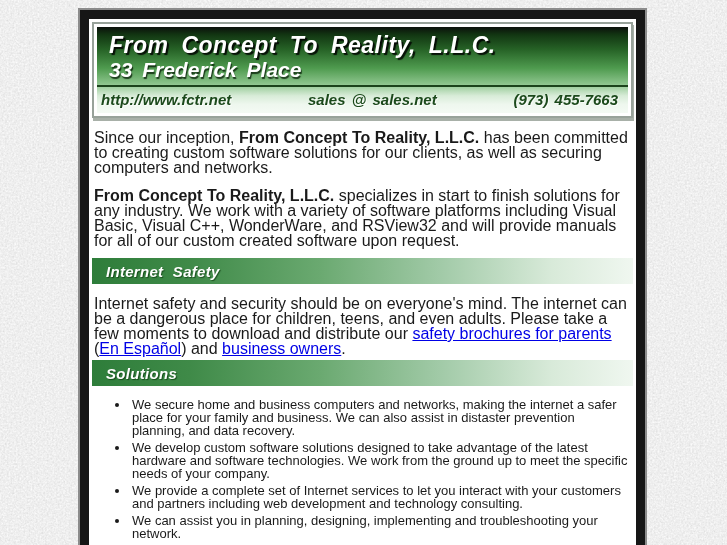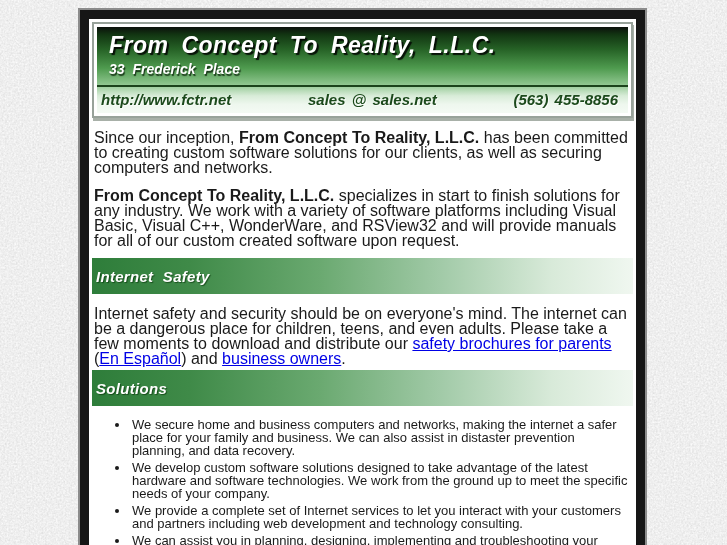--- a/index.html
+++ b/index.html
@@ -34,21 +34,21 @@
       #8cc48c 66%, #d8ecd8 80%, #eef7ee 90%, #f4faf4 100%);
     padding-top:6px;
   }
   .company {
     font-style:italic; font-weight:bold; font-size:23px; line-height:24px;
     color:#ffffff; padding-left:12px; word-spacing:6px; letter-spacing:0.5px;
     text-shadow:2px 2px 1px rgba(0,0,0,0.85);
     white-space:nowrap;
   }
   .addr {
-    font-style:italic; font-weight:bold; font-size:14px; line-height:19px;
+    font-style:italic; font-weight:bold; font-size:21px; line-height:19px;
     color:#ffffff; padding-left:12px; word-spacing:4px;
     text-shadow:1px 2px 1px rgba(0,20,0,0.75);
     white-space:nowrap;
   }
   .addr1 { margin-top:3px; }
   .addr2 { margin-top:2px; }
   .contact {
     margin-top:6px;
     border-top:2px solid #1c431c;
     padding:4px 10px 5px 4px;
@@ -62,26 +62,26 @@
   .body-text {
     font-size:16px; line-height:15px; color:#1a1a1a;
     margin:12px 2px 0 2px;
   }
   .p2 { margin-top:13px; }
   .is-text { }
   a.link { color:#0000e6; text-decoration:underline; cursor:pointer; }
 
   
   .bar {
-    margin-top:10px; height:36px;
+    margin-top:10px; height:26px;
     background:linear-gradient(90deg,
       #2e7d3a 0%, #3f8a48 18%, #6aa970 42%, #a3cba9 65%,
       #d8ead9 85%, #f0f7f0 100%);
     display:flex; align-items:center;
-    padding-left:4px;
+    padding-left:14px;
   }
   .bar-solutions { margin-top:4px; }
   .bar-experience { margin-top:16px; }
   .bar-title {
     font-style:italic; font-weight:bold; font-size:15px;
     color:#ffffff; word-spacing:5px; letter-spacing:0.3px;
     text-shadow:1px 1px 1px rgba(0,40,0,0.6);
   }
 
   
@@ -117,21 +117,21 @@
 <div class="frame">
   <div class="content">
 
     <div class="banner-outer">
       <div class="banner-inner">
         <div class="company">From Concept To Reality, L.L.C.</div>
         <div class="addr addr1">33 Frederick Place</div>
         <div class="contact">
           <span>http://www.fctr.net</span>
           <span>sales @ sales.net</span>
-          <span>(563) 455-8856</span>
+          <span>(973) 455-7663</span>
         </div>
       </div>
     </div>
 
     <p class="body-text"><span>Since our inception, </span><b>From Concept To Reality, L.L.C.</b><span> has been committed to creating custom software solutions for our clients, as well as securing computers and networks.</span></p>
 
     <p class="body-text p2"><b>From Concept To Reality, L.L.C.</b><span> specializes in start to finish solutions for any industry. We work with a variety of software platforms including Visual Basic, Visual C++, WonderWare, and RSView32 and will provide manuals for all of our custom created software upon request.</span></p>
 
     <div class="bar">
       <span class="bar-title">Internet Safety</span>

